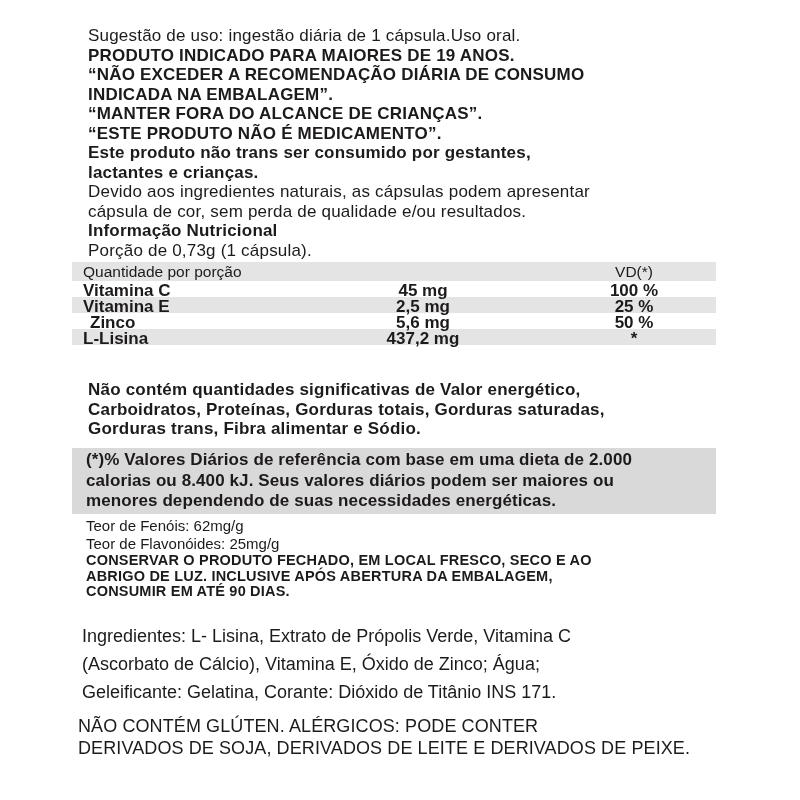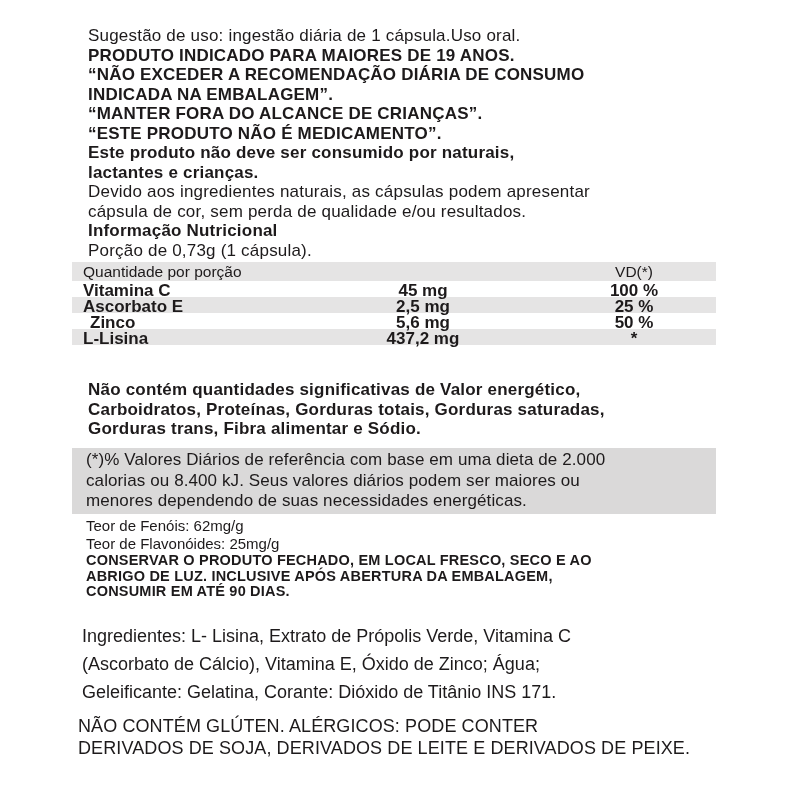--- a/index.html
+++ b/index.html
@@ -20,61 +20,61 @@
   .ntable .trow{display:grid;grid-template-columns:222px 258px 164px;align-items:center;height:16px;font-weight:700;}
   .ntable .thead{height:19px;font-weight:400;font-size:15.5px;}
   .ntable .c1{padding-left:11px;text-align:left;}
   .ntable .c2{text-align:center;}
   .ntable .c3{text-align:center;}
   .ntable .stripe{background:#e5e4e4;}
 
   .nosig{position:absolute;left:88px;top:380px;width:680px;font-size:17px;line-height:19.5px;font-weight:700;letter-spacing:.2px;}
 
   .note-box{position:absolute;left:72px;top:448px;width:644px;height:66px;background:#dad9d9;
-    font-size:17px;line-height:20.6px;font-weight:400;padding:2px 0 0 14px;box-sizing:border-box;letter-spacing:.1px;}
+    font-size:17px;line-height:20.6px;font-weight:700;padding:2px 0 0 14px;box-sizing:border-box;letter-spacing:.1px;}
 
   .contents{position:absolute;left:86px;top:517px;font-size:15px;line-height:18.4px;font-weight:400;}
   .storage{position:absolute;left:86px;top:553px;font-size:14.5px;line-height:15.6px;font-weight:700;letter-spacing:.2px;}
 
   .ingredients{position:absolute;left:82px;top:622px;width:680px;font-size:18px;line-height:28px;font-weight:400;}
   .allergens{position:absolute;left:78px;top:716px;width:700px;font-size:18px;line-height:21.5px;font-weight:400;letter-spacing:.1px;}
 </style>
 </head>
 <body>
 
 <div class="sheet">
 
   <div class="top-block">
     <div class="line"><span class="b">Sugestão de uso:</span><span class="r"> ingestão diária de 1 cápsula.</span><span class="b">Uso oral.</span></div>
     <div class="line">PRODUTO INDICADO PARA MAIORES DE 19 ANOS.</div>
     <div class="line">“NÃO EXCEDER A RECOMENDAÇÃO DIÁRIA DE CONSUMO</div>
     <div class="line">INDICADA NA EMBALAGEM”.</div>
     <div class="line">“MANTER FORA DO ALCANCE DE CRIANÇAS”.</div>
     <div class="line">“ESTE PRODUTO NÃO É MEDICAMENTO”.</div>
-    <div class="line">Este produto não deve ser consumido por naturais,</div>
+    <div class="line">Este produto não trans ser consumido por gestantes,</div>
     <div class="line">lactantes e crianças.</div>
     <div class="line reg">Devido aos ingredientes naturais, as cápsulas podem apresentar</div>
     <div class="line reg">cápsula de cor, sem perda de qualidade e/ou resultados.</div>
     <div class="line">Informação Nutricional</div>
     <div class="line reg">Porção de 0,73g (1 cápsula).</div>
   </div>
 
   <div class="ntable">
     <div class="trow thead stripe">
       <div class="c1">Quantidade por porção</div>
       <div class="c2"></div>
       <div class="c3">VD(*)</div>
     </div>
     <div class="trow">
       <div class="c1">Vitamina C</div>
       <div class="c2">45 mg</div>
       <div class="c3">100 %</div>
     </div>
     <div class="trow stripe">
-      <div class="c1">Ascorbato E</div>
+      <div class="c1">Vitamina E</div>
       <div class="c2">2,5 mg</div>
       <div class="c3">25 %</div>
     </div>
     <div class="trow">
       <div class="c1" style="padding-left:18px;">Zinco</div>
       <div class="c2">5,6 mg</div>
       <div class="c3">50 %</div>
     </div>
     <div class="trow stripe">
       <div class="c1">L-Lisina</div>

